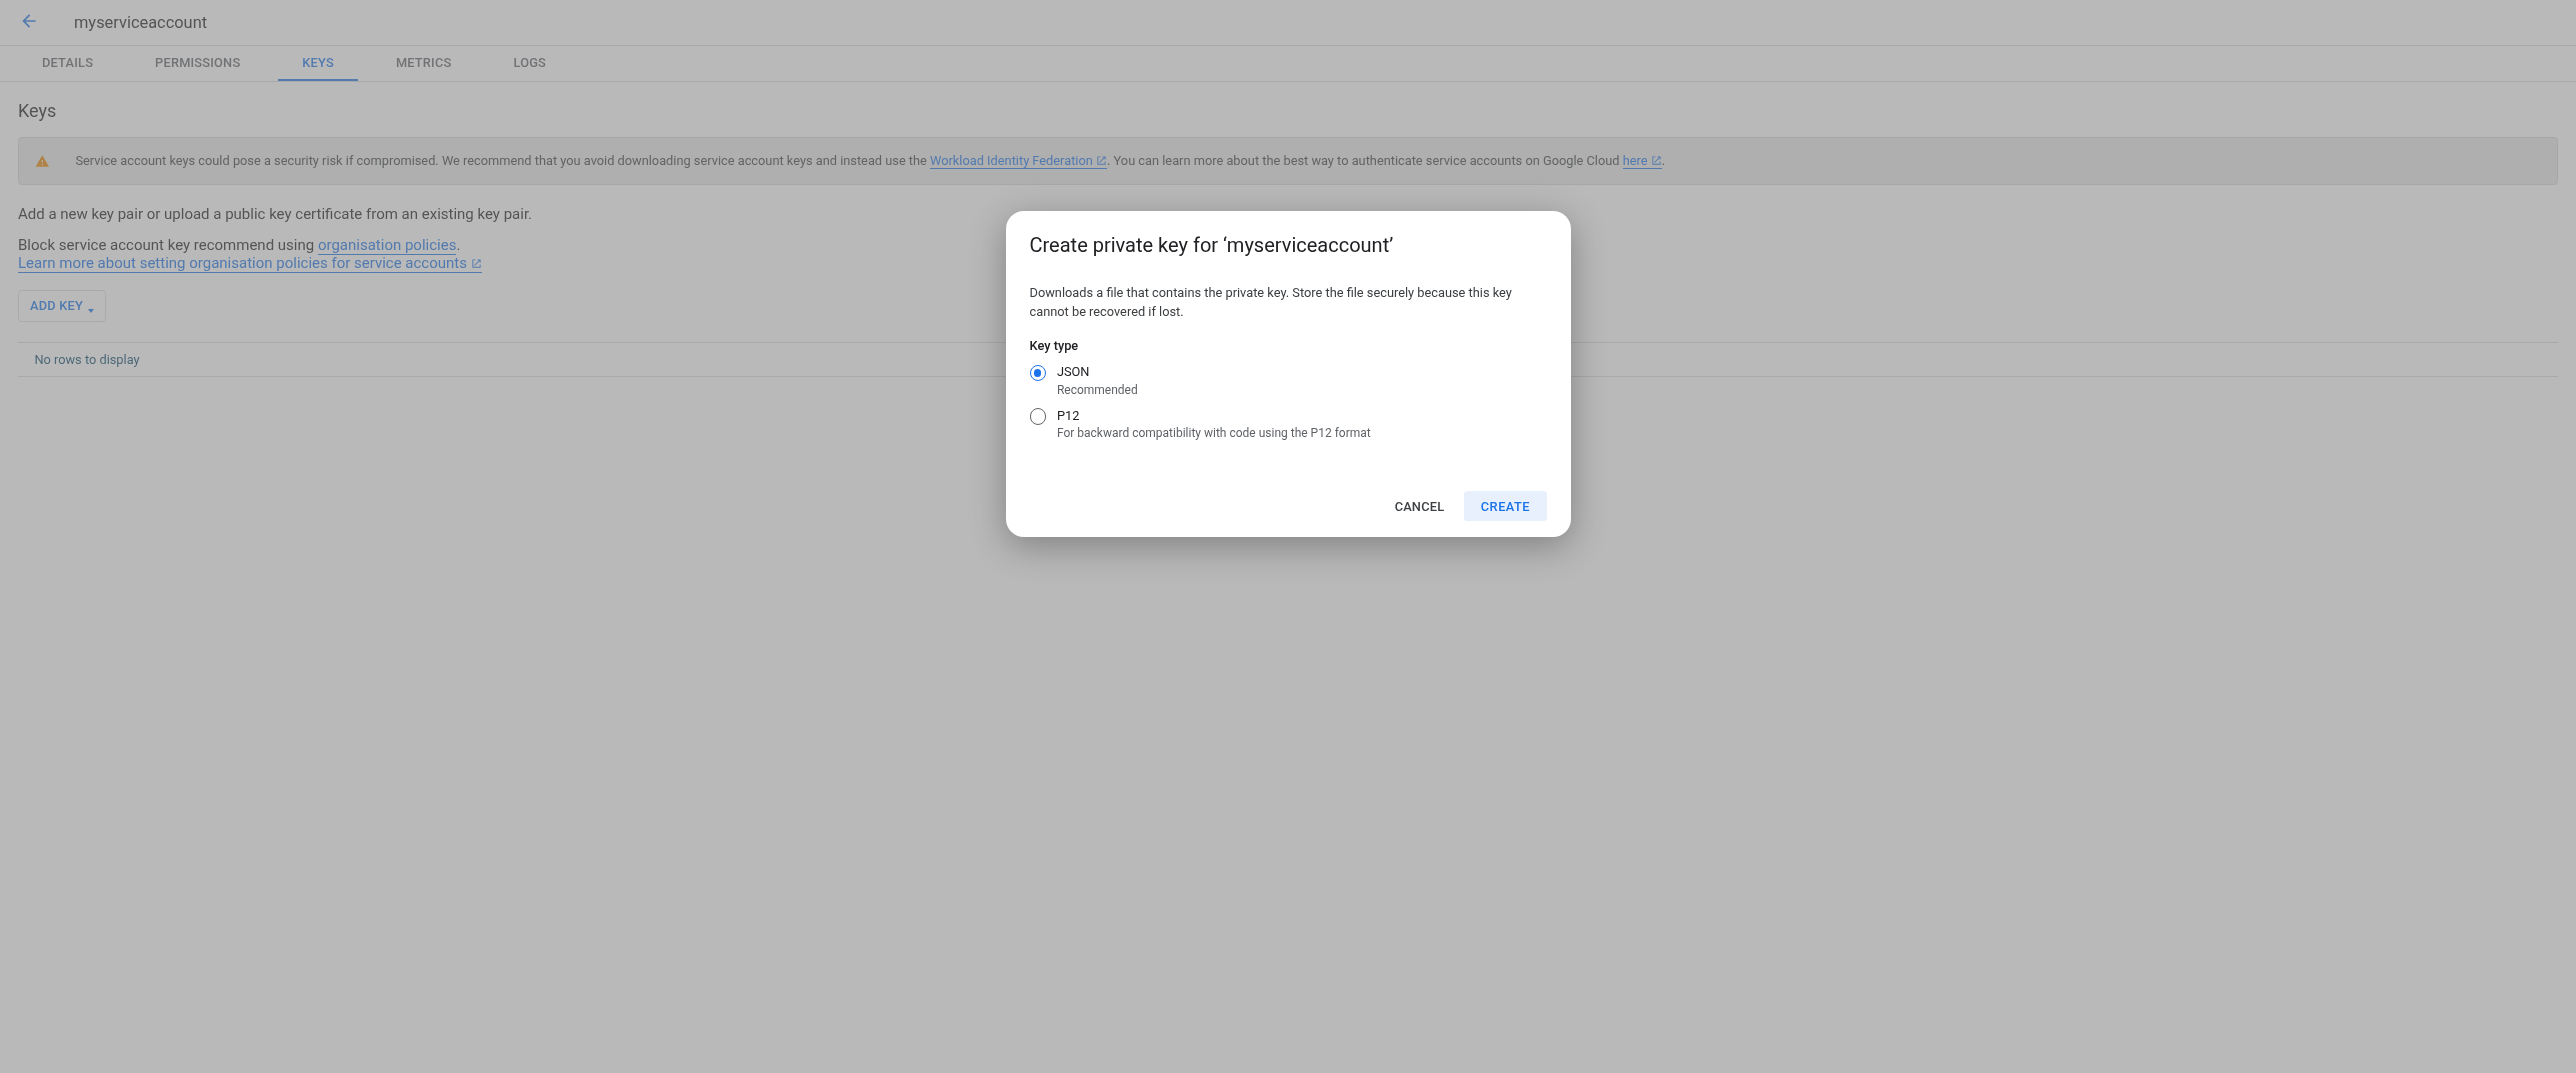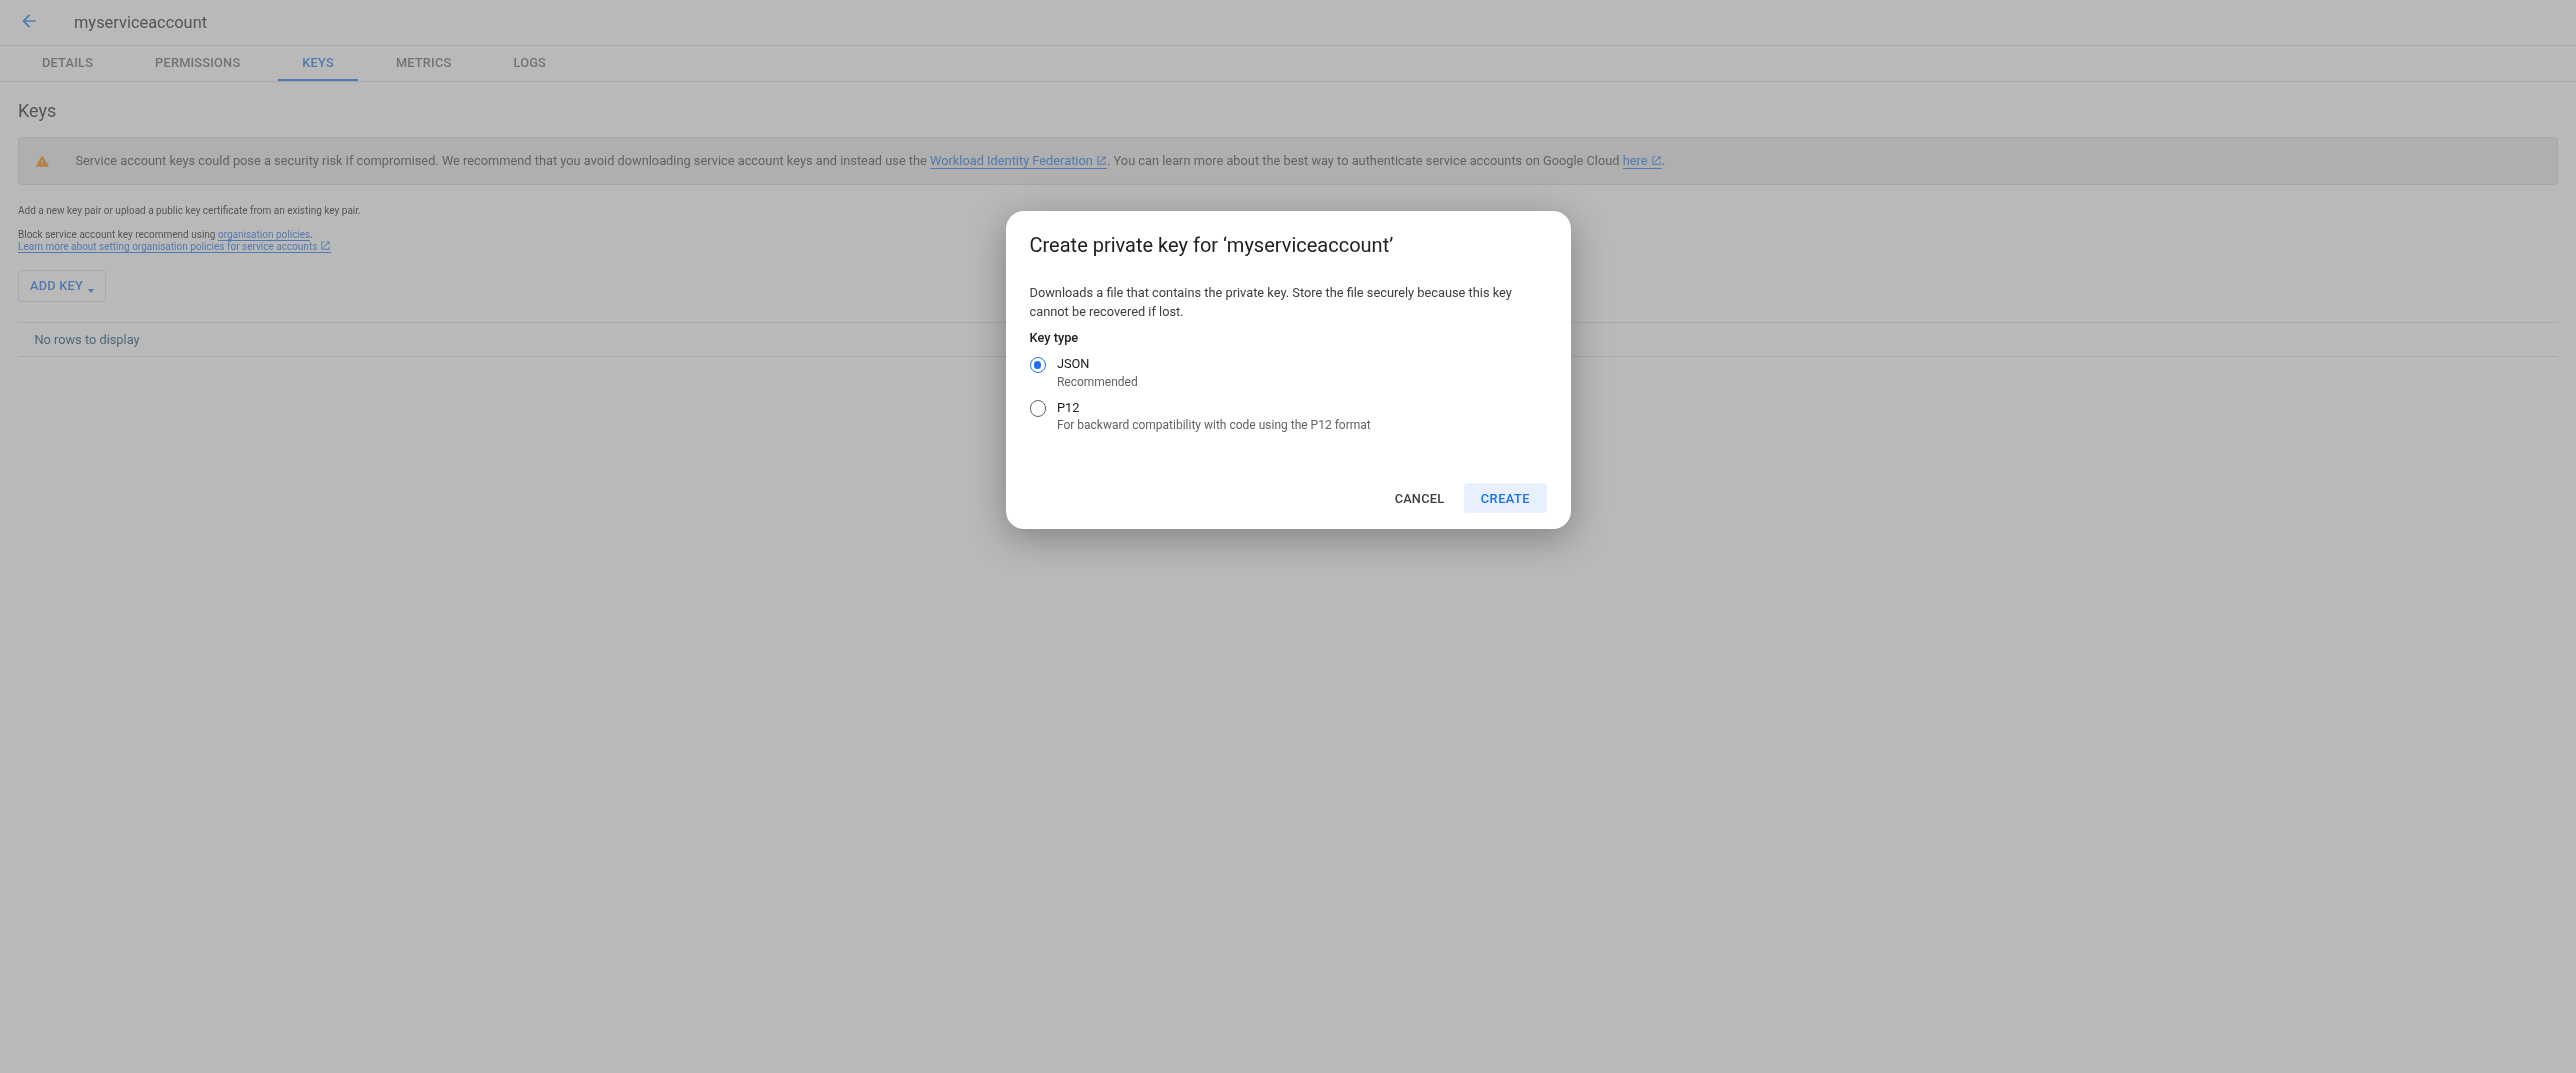--- a/index.html
+++ b/index.html
@@ -80,21 +80,21 @@
   .warning-icon svg { fill: #ea8600; }
   .warning-text {
     font-size: 12.8px;
     line-height: 1.55;
     color: #3c4043;
   }
   .link { color: #1a73e8; text-decoration: none; border-bottom: 0.9px solid #1a73e8; cursor: pointer; }
   .ext-icon { width: 11px; height: 11px; display: inline-block; vertical-align: -0.9px; }
   .ext-icon svg { fill: #1a73e8; }
   .body-text {
-    font-size: 10px;
+    font-size: 15px;
     color: #202124;
     margin-bottom: 12.8px;
   }
   .add-key-btn {
     display: inline-flex;
     align-items: flex-end;
     padding: 7.3px 11px;
     border: 0.9px solid #dadce0;
     border-radius: 3.6px;
     color: #1a73e8;
@@ -156,21 +156,21 @@
   }
   .dialog-title {
     font-size: 20px;
     font-weight: 400;
     margin-bottom: 25.5px;
   }
   .dialog-desc {
     font-size: 12.8px;
     color: #3c4043;
     line-height: 1.55;
-    margin-bottom: 8px;
+    margin-bottom: 16px;
   }
   .keytype-label {
     font-size: 12.8px;
     font-weight: 500;
     color: #202124;
     margin-bottom: 7.3px;
   }
   .radio-row {
     display: flex;
     align-items: flex-start;

